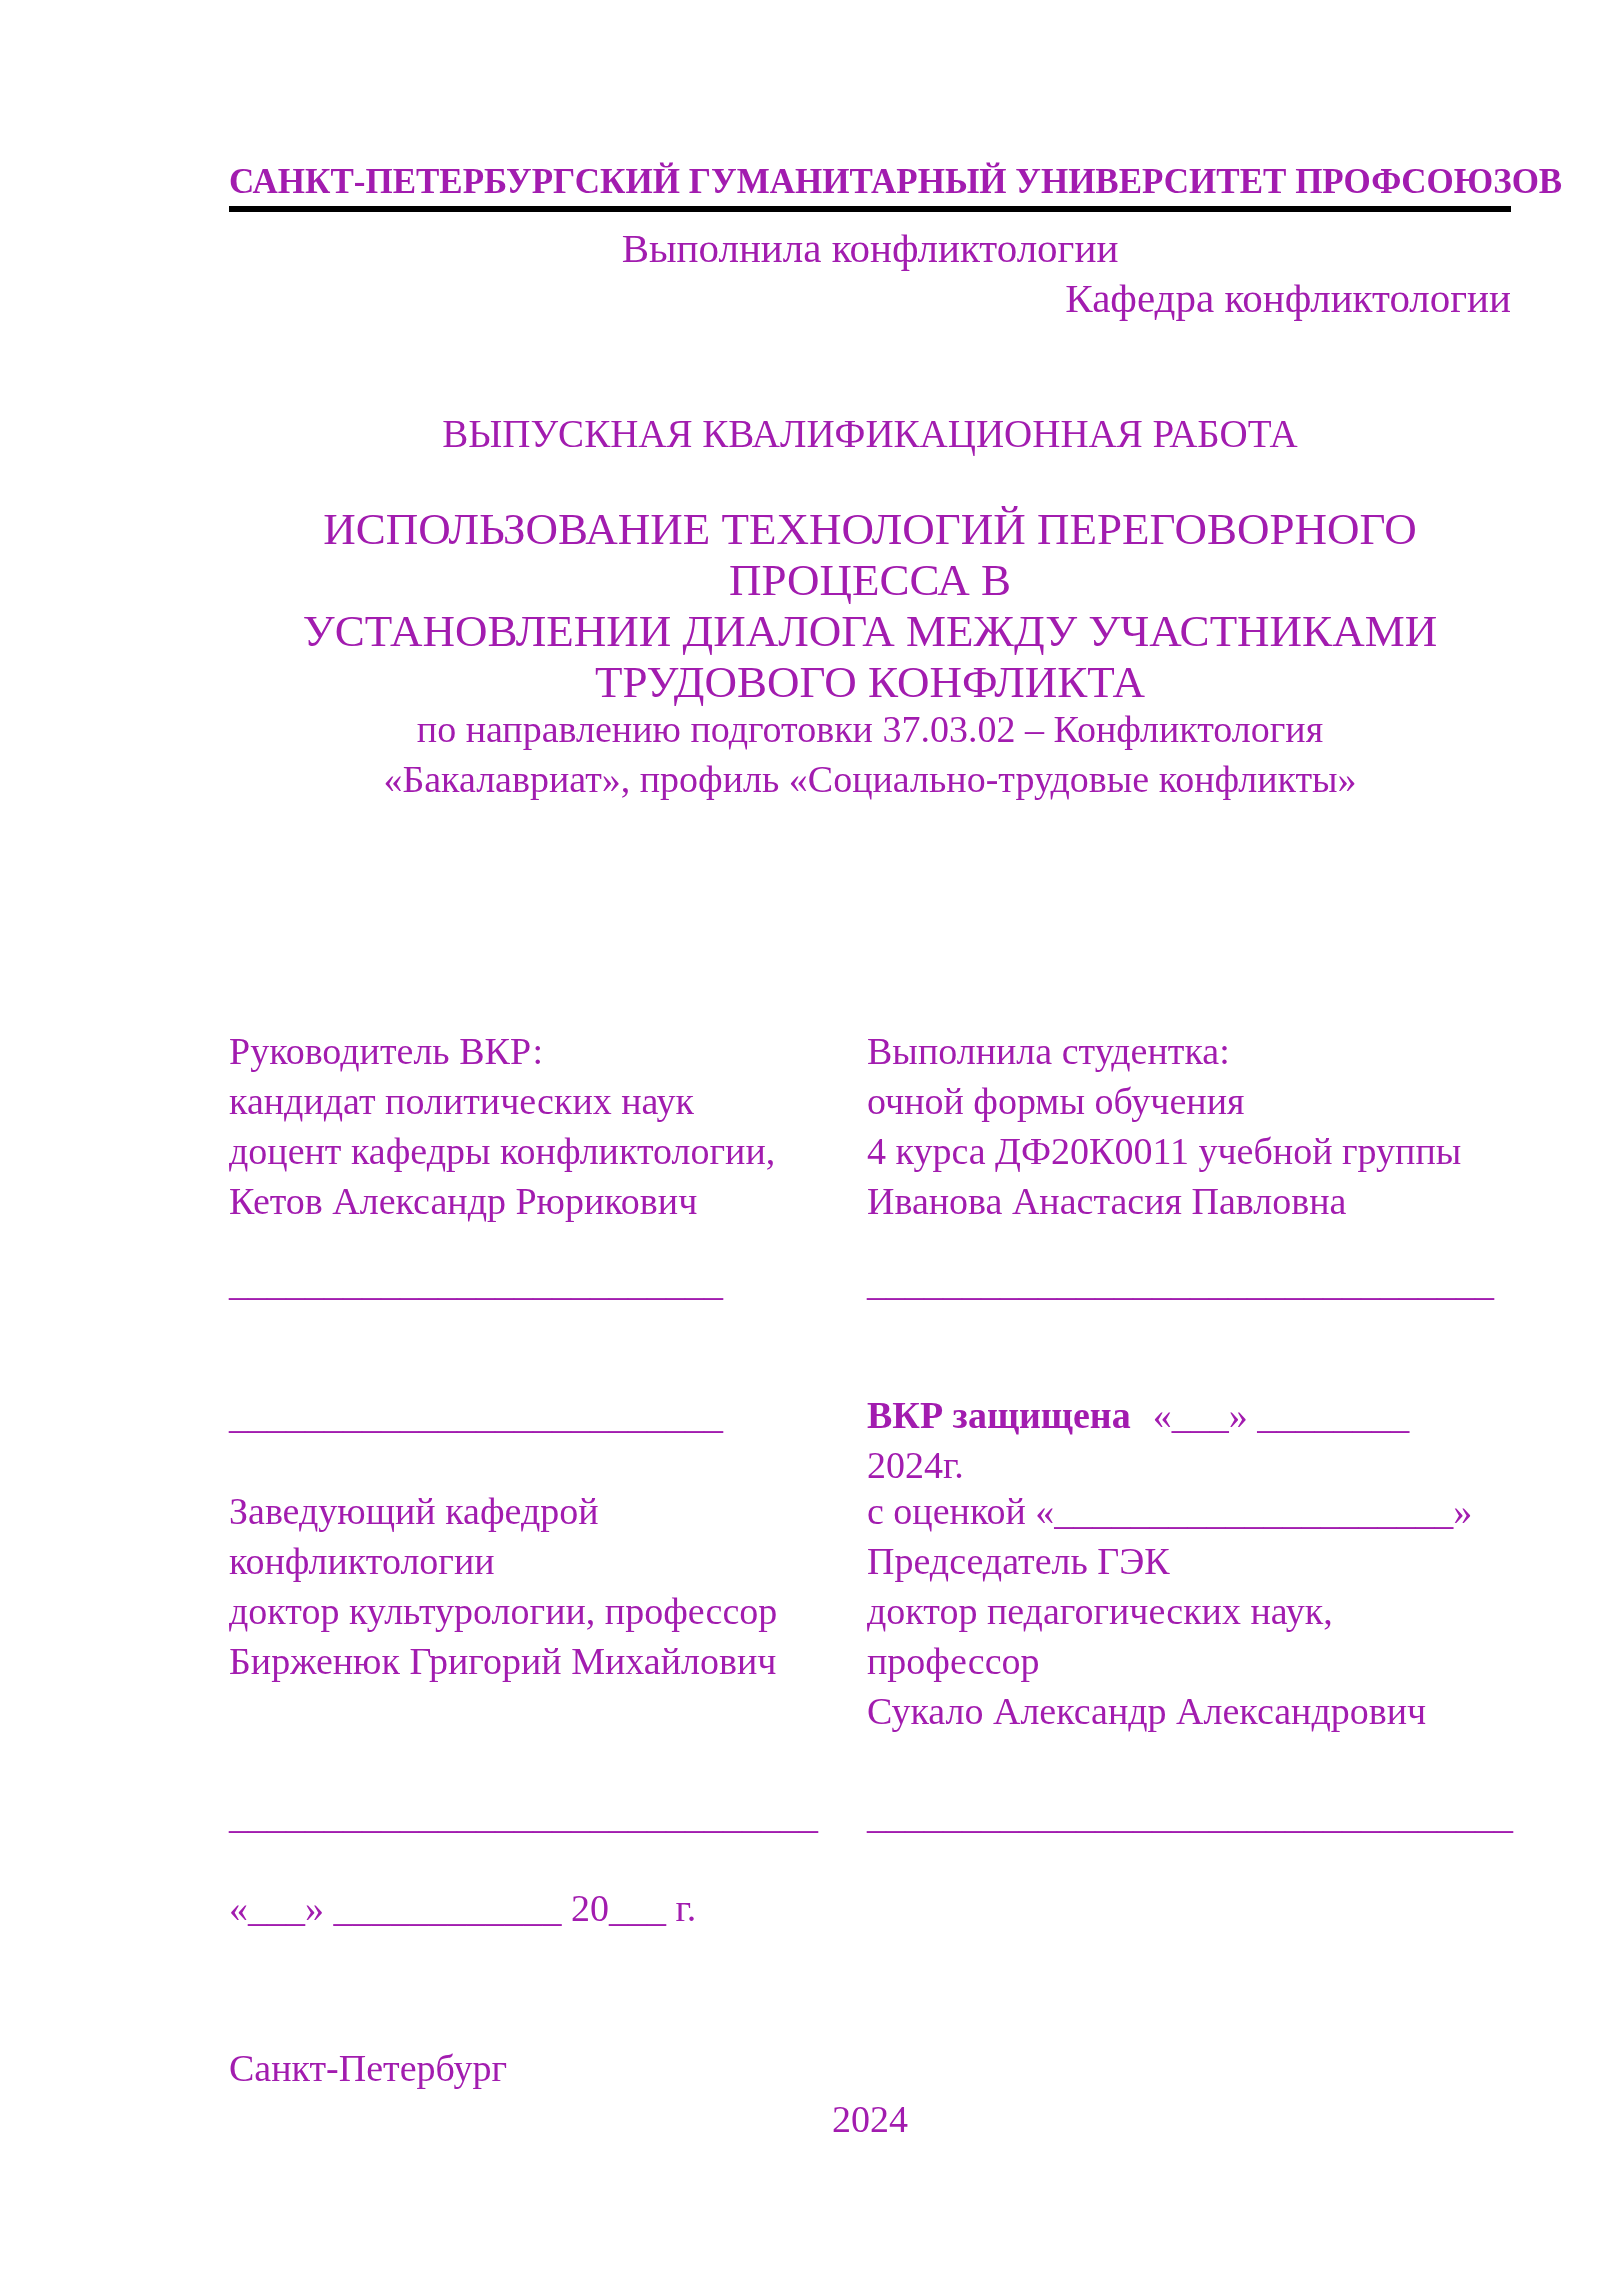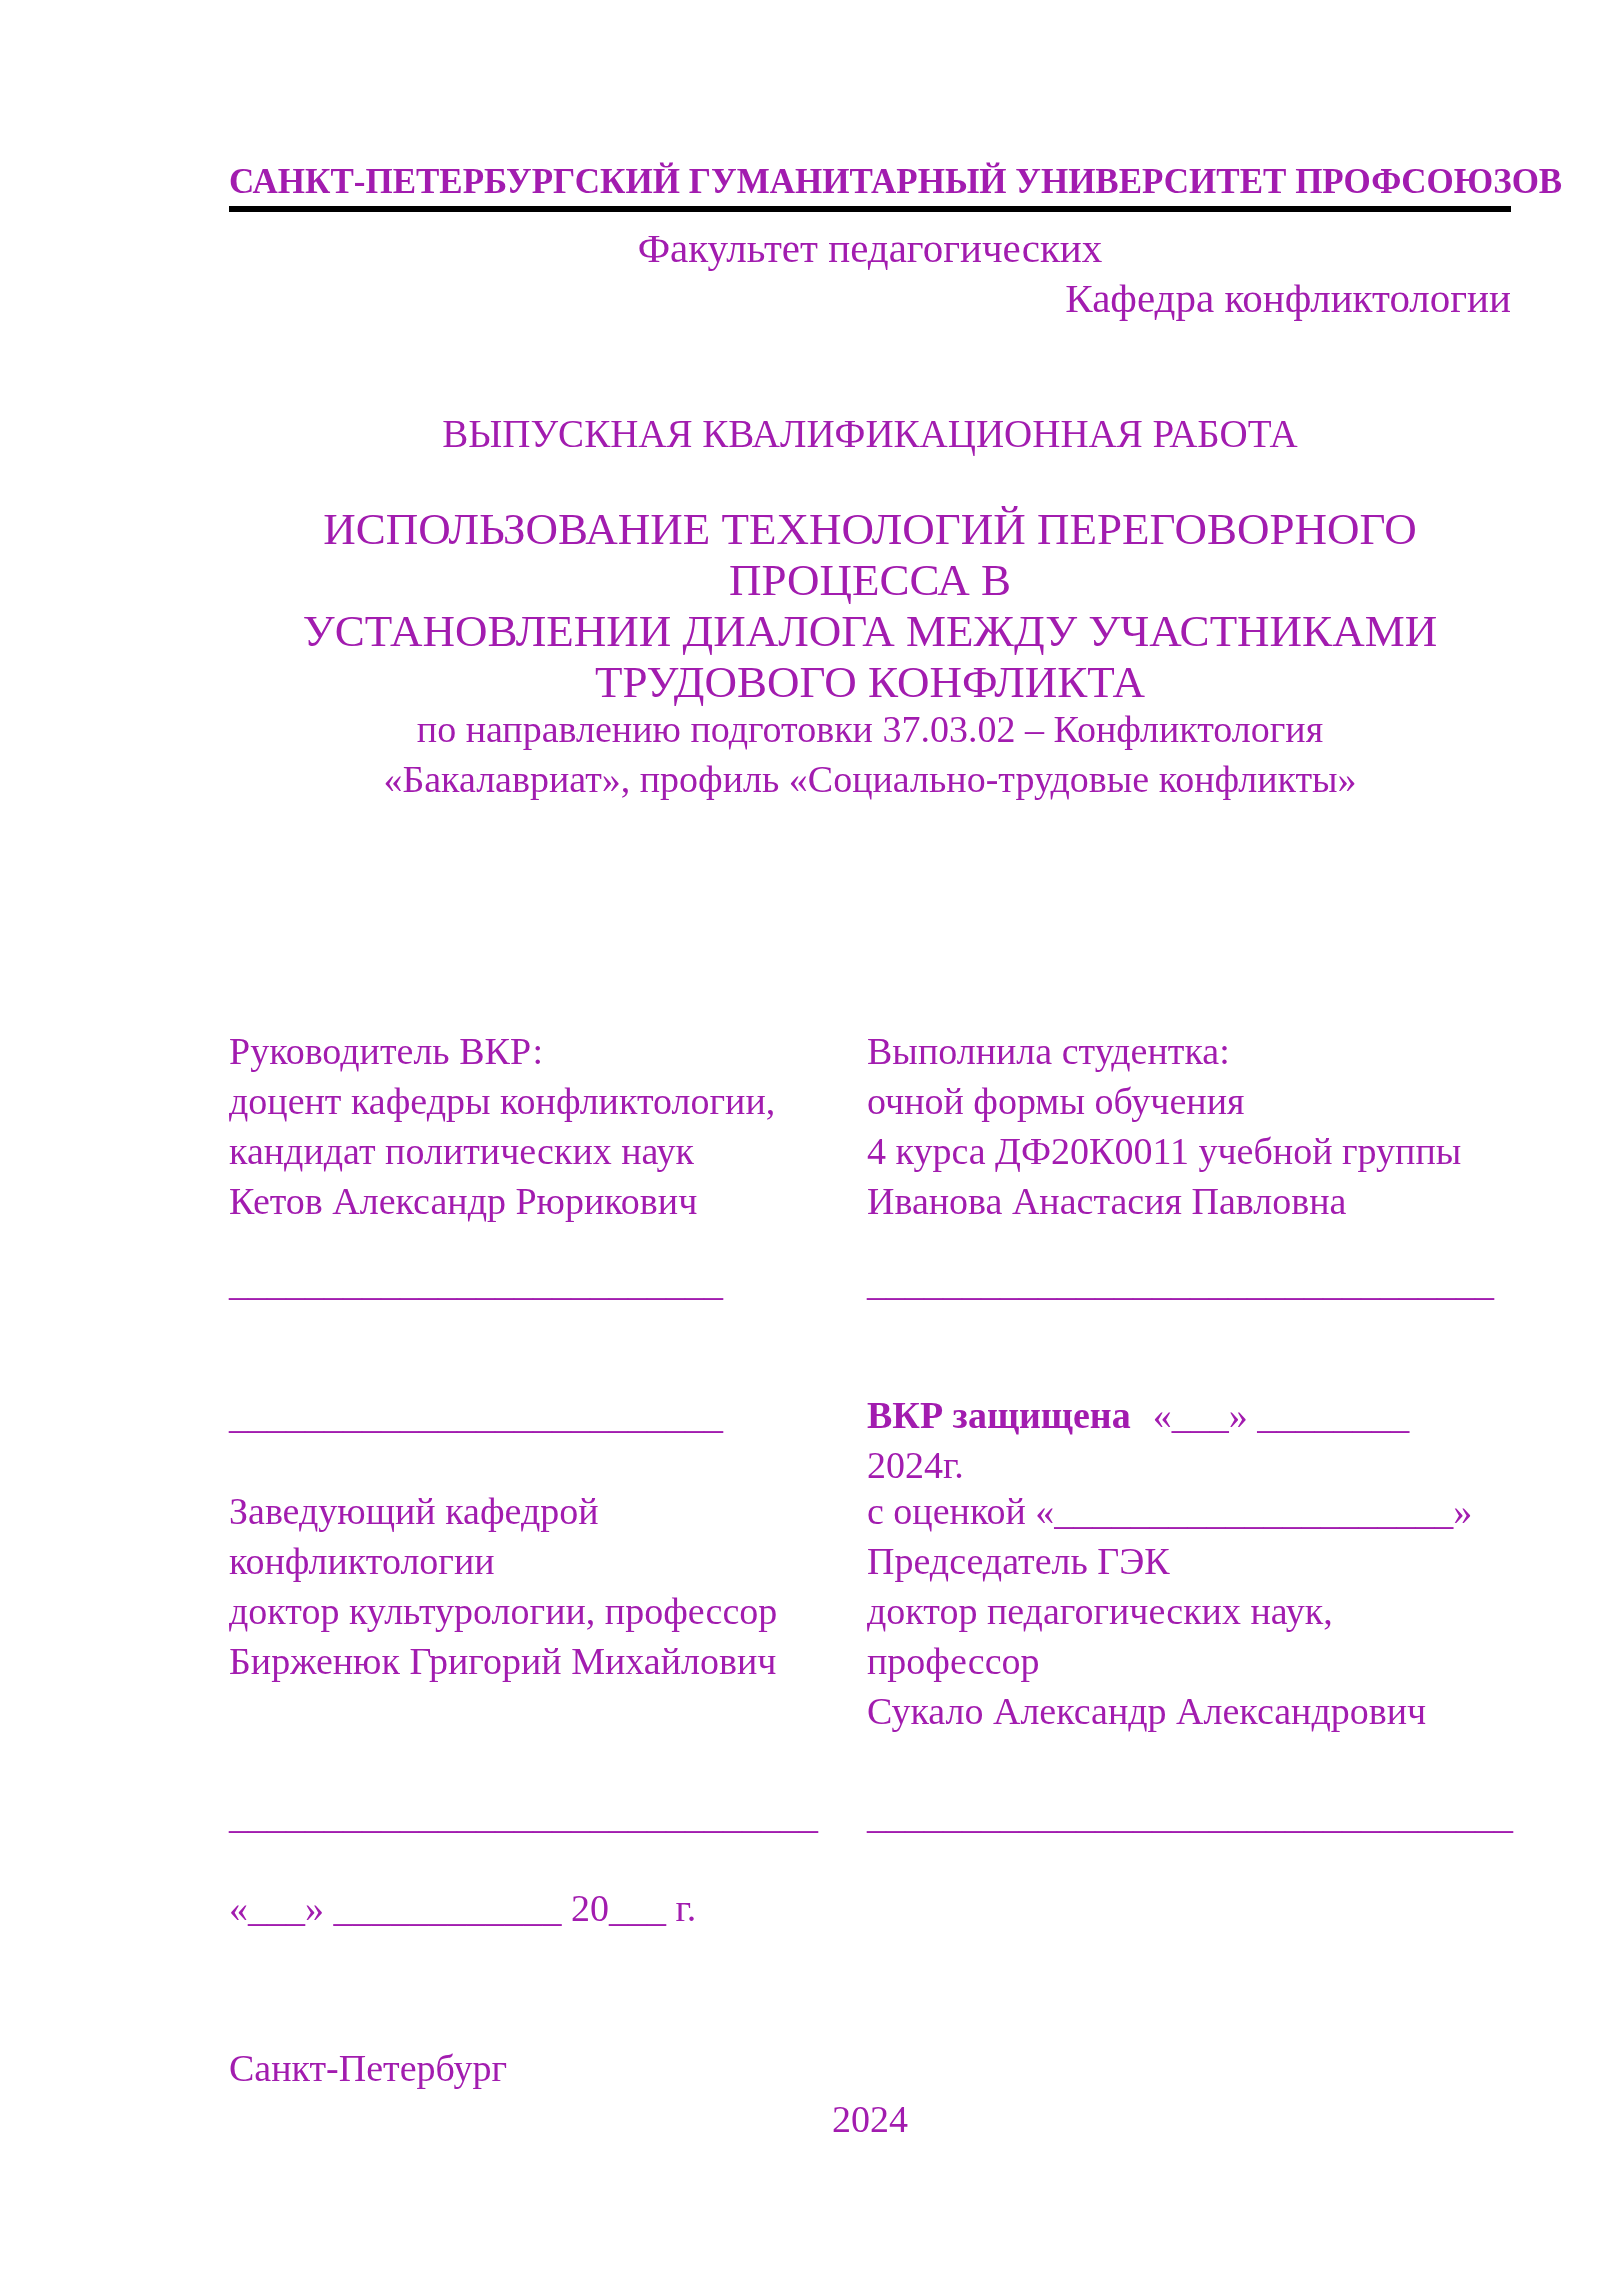--- a/index.html
+++ b/index.html
@@ -46,42 +46,42 @@
 </style>
 </head>
 <body>
 
 <div class="page">
 
   <div class="abs uni-header">САНКТ-ПЕТЕРБУРГСКИЙ ГУМАНИТАРНЫЙ УНИВЕРСИТЕТ ПРОФСОЮЗОВ</div>
 
   <div class="abs header-rule"></div>
 
-  <div class="abs faculty-line">Факультет педагогических</div>
+  <div class="abs faculty-line">Выполнила конфликтологии</div>
 
   <div class="abs dept-line">Кафедра конфликтологии</div>
 
   <div class="abs worktype">ВЫПУСКНАЯ КВАЛИФИКАЦИОННАЯ РАБОТА</div>
 
   <div class="abs main-title">
     <div>ИСПОЛЬЗОВАНИЕ ТЕХНОЛОГИЙ ПЕРЕГОВОРНОГО ПРОЦЕССА В</div>
     <div>УСТАНОВЛЕНИИ ДИАЛОГА МЕЖДУ УЧАСТНИКАМИ</div>
     <div>ТРУДОВОГО КОНФЛИКТА</div>
   </div>
 
   <div class="abs program">
     <div>по направлению подготовки 37.03.02 – Конфликтология</div>
     <div>«Бакалавриат», профиль «Социально-трудовые конфликты»</div>
   </div>
 
   <div class="abs cols cols-people">
     <div class="col-left">
       <div>Руководитель ВКР:</div>
+      <div>кандидат политических наук</div>
       <div>доцент кафедры конфликтологии,</div>
-      <div>кандидат политических наук</div>
       <div>Кетов Александр Рюрикович</div>
     </div>
     <div class="col-right">
       <div>Выполнила студентка:</div>
       <div>очной формы обучения</div>
       <div>4 курса ДФ20К0011 учебной группы</div>
       <div>Иванова Анастасия Павловна</div>
     </div>
   </div>
 

